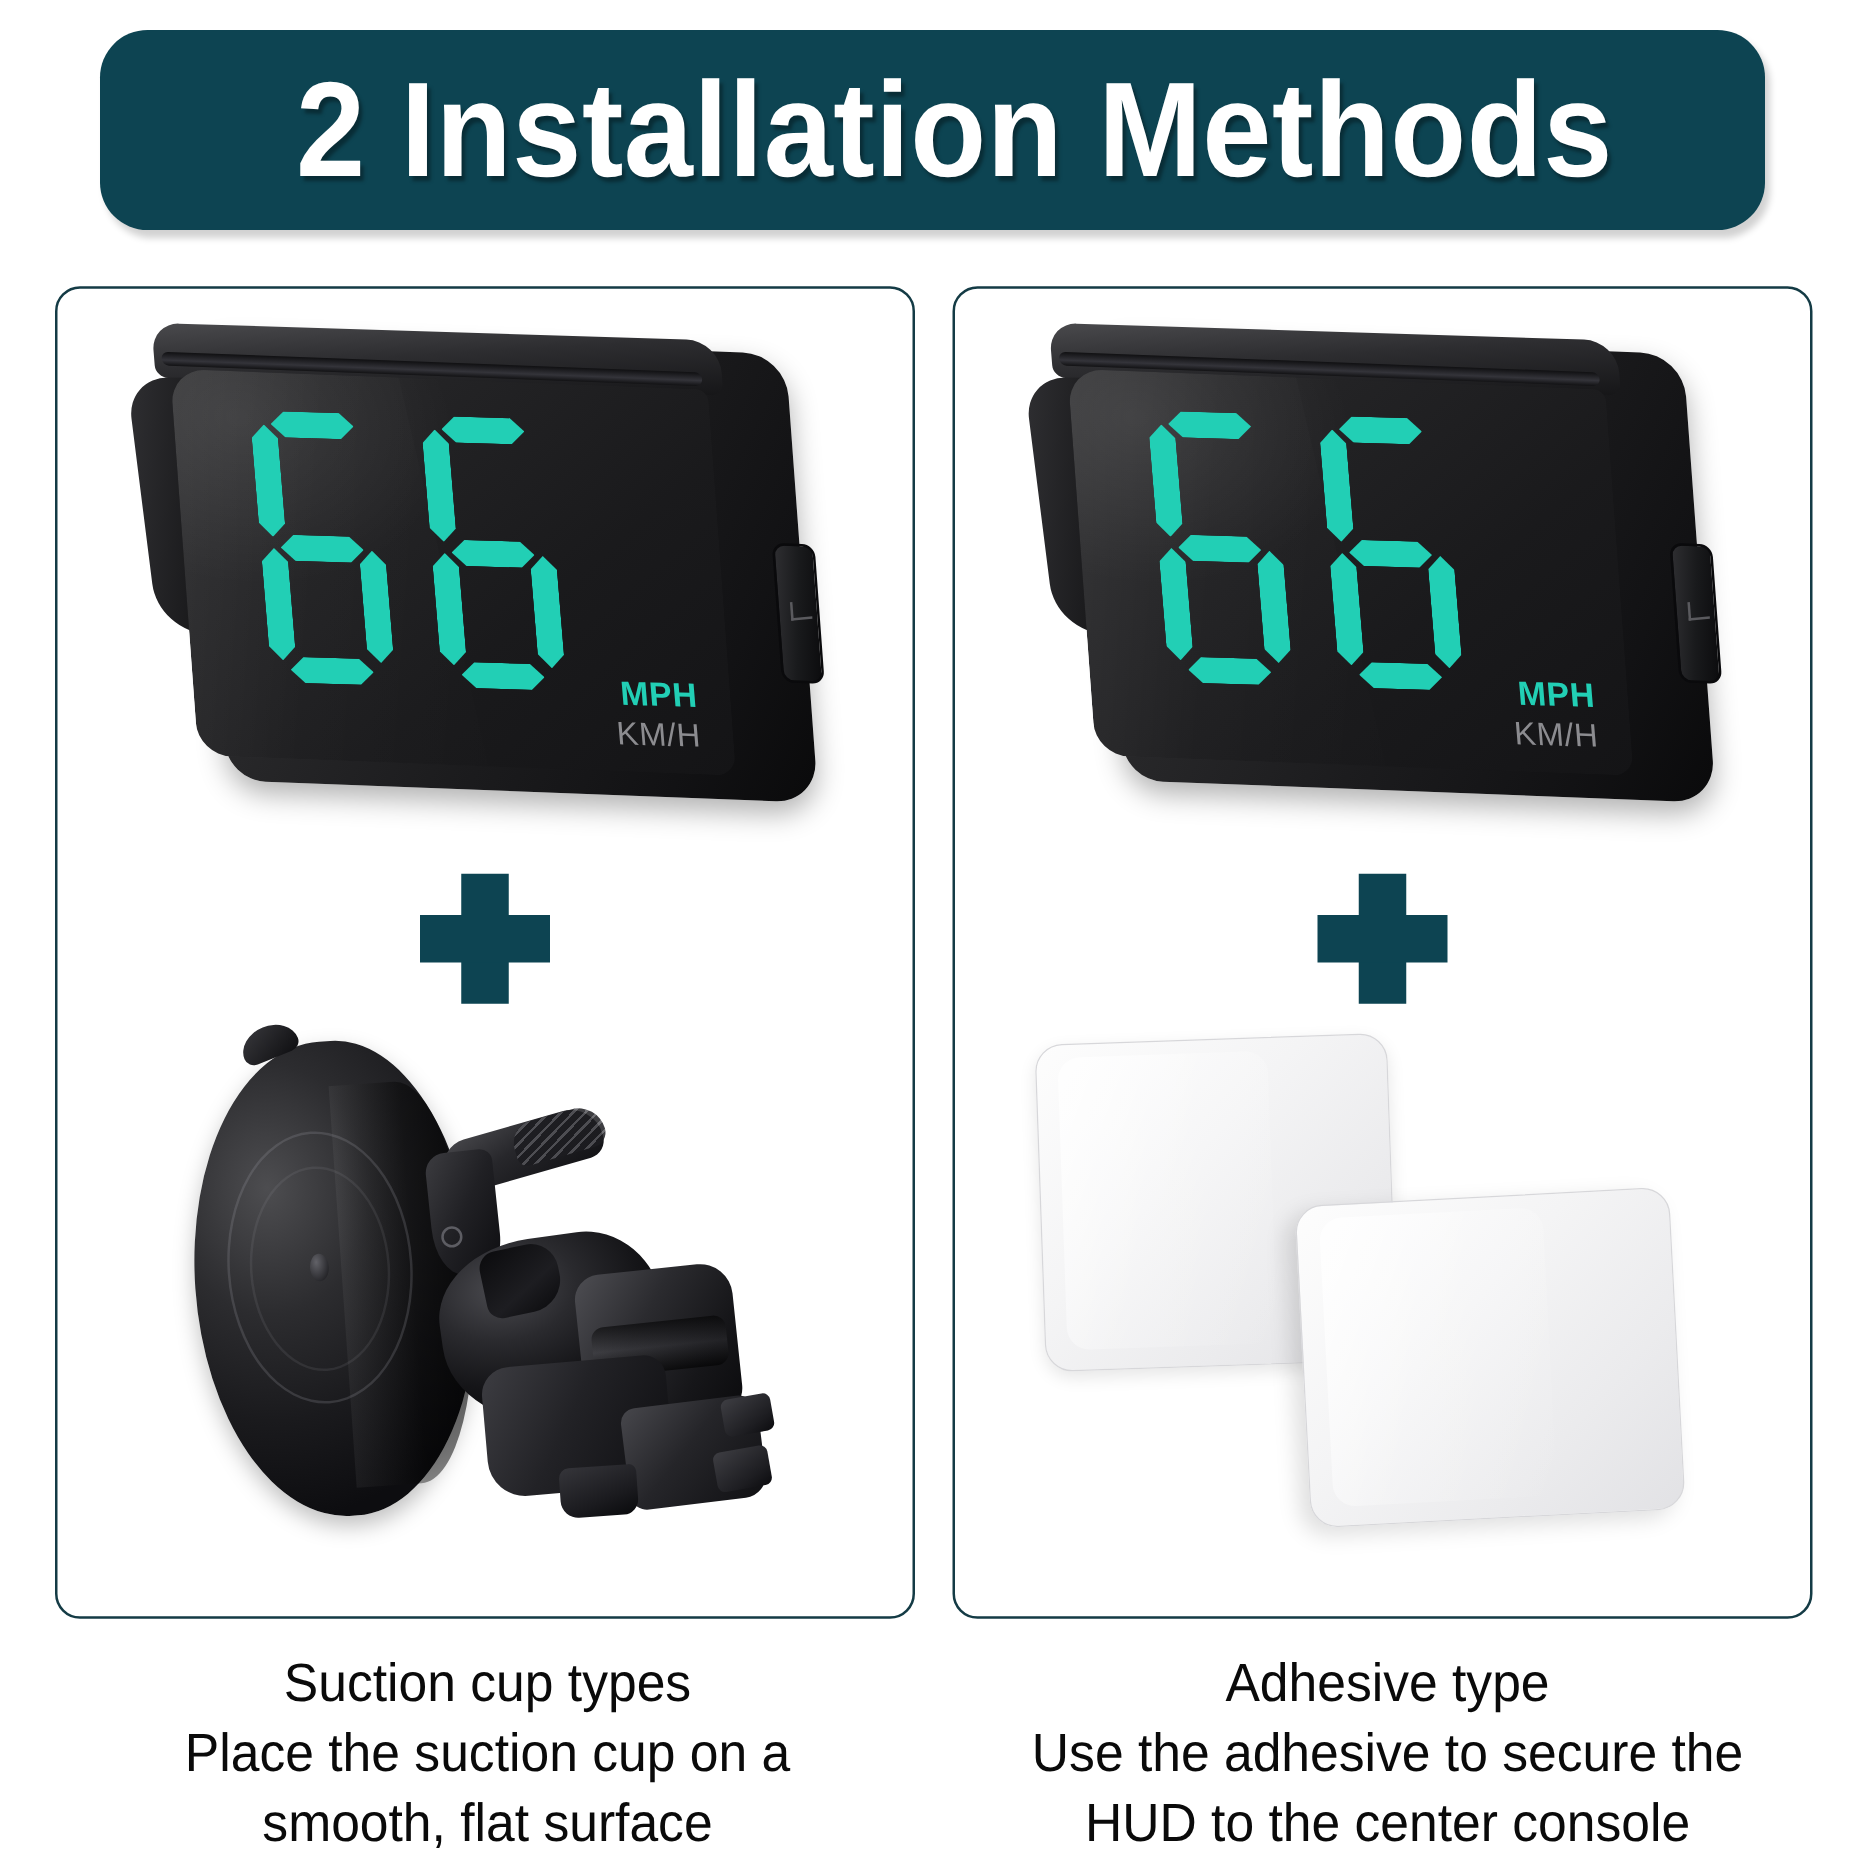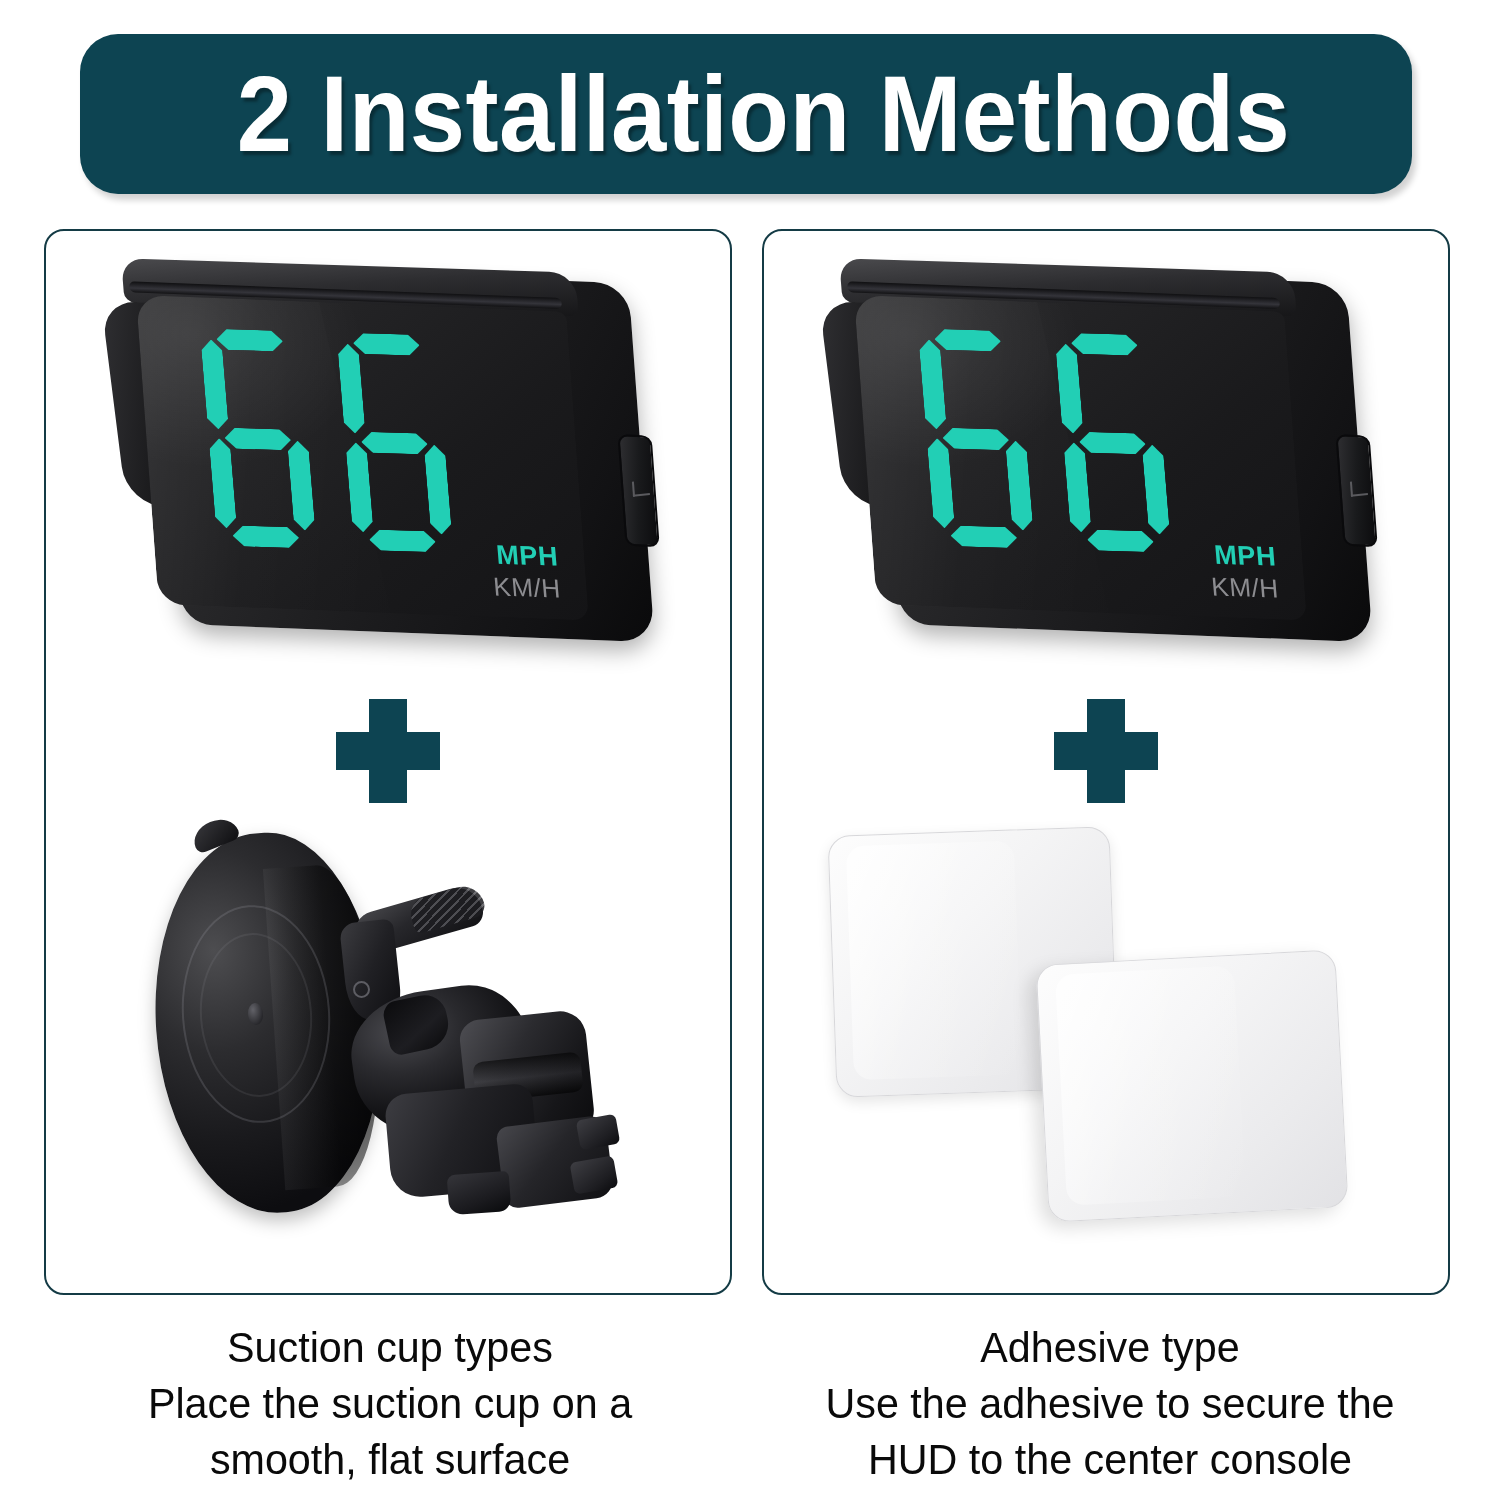--- a/index.html
+++ b/index.html
@@ -17,21 +17,21 @@
     position: relative;
     width: 1500px;
     height: 1500px;
     background: #ffffff;
   }
 
   
   .title-banner {
     position: absolute;
     left: 80px;
-    top: 34px;
+    top: 24px;
     width: 1332px;
     height: 160px;
     background: #0d4452;
     border-radius: 38px;
     display: flex;
     align-items: center;
     justify-content: center;
     box-shadow: 4px 6px 6px rgba(0,0,0,0.18);
     padding-left: 36px;
   }

